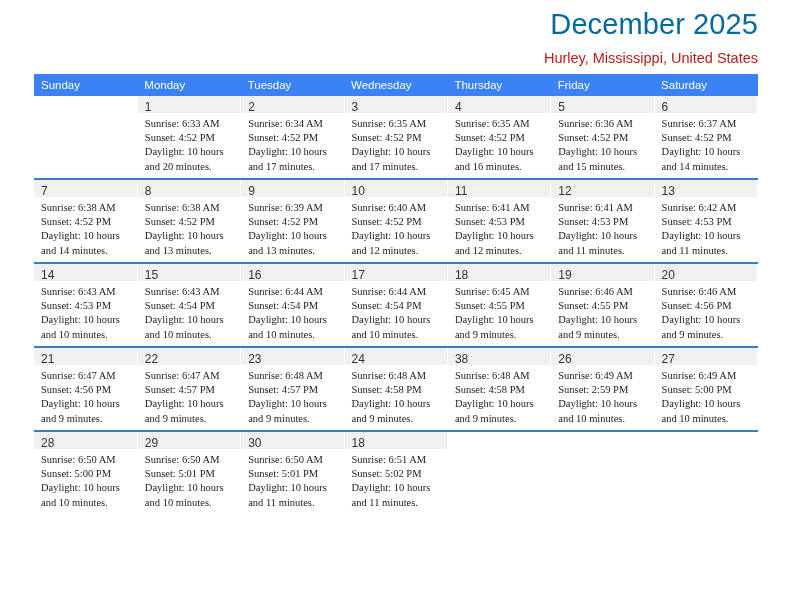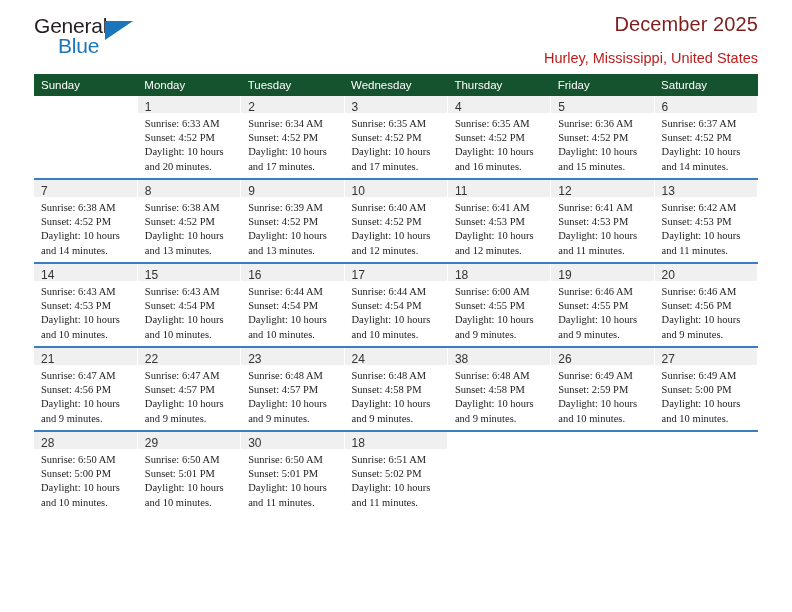--- a/index.html
+++ b/index.html
@@ -64,41 +64,41 @@
     border-left: 28px solid #1b75bb;
     border-bottom: 19px solid transparent;
   }
 
   .title-block {
     text-align: right;
     margin-top: 6px;
     flex: 1 1 auto;
   }
   .month-title {
-    font-size: 20px;
+    font-size: 29px;
     font-weight: normal;
-    color: #7f1d1d;
+    color: #0369a1;
     line-height: 36px;
     letter-spacing: 0.1px;
   }
   .location {
     font-size: 14.5px;
     color: #b91c1c;
     line-height: 20px;
     margin-top: 6px;
   }
 
   
   .calendar {
     width: 100%;
     border-collapse: collapse;
     table-layout: fixed;
   }
   .dow-row th {
-    background: #14532d;
+    background: #3b82f6;
     color: #ffffff;
     font-size: 11.5px;
     font-weight: normal;
     text-align: left;
     padding: 5px 0 5px 7px;
     border: none;
     height: 11px;
   }
   .week-row td {
     vertical-align: top;
@@ -139,25 +139,20 @@
     background: #ffffff;
   }
 </style>
 </head>
 <body>
 
 <div class="page">
 
   <div class="header">
 
-    <div class="logo">
-      <span class="logo-general">General</span>
-      <span class="logo-triangle"></span>
-      <span class="logo-blue">Blue</span>
-    </div>
 
     <div class="title-block">
       <div class="month-title">December 2025</div>
       <div class="location">Hurley, Mississippi, United States</div>
     </div>
 
   </div>
 
   <table class="calendar">
     <thead>
@@ -335,21 +330,21 @@
             <div class="cell-body">
               <div class="cell-line">Sunrise: 6:44 AM</div>
               <div class="cell-line">Sunset: 4:54 PM</div>
               <div class="cell-line">Daylight: 10 hours</div>
               <div class="cell-line">and 10 minutes.</div>
             </div>
           </td>
           <td>
             <div class="daynum-band"><span class="daynum">18</span></div>
             <div class="cell-body">
-              <div class="cell-line">Sunrise: 6:00 AM</div>
+              <div class="cell-line">Sunrise: 6:45 AM</div>
               <div class="cell-line">Sunset: 4:55 PM</div>
               <div class="cell-line">Daylight: 10 hours</div>
               <div class="cell-line">and 9 minutes.</div>
             </div>
           </td>
           <td>
             <div class="daynum-band"><span class="daynum">19</span></div>
             <div class="cell-body">
               <div class="cell-line">Sunrise: 6:46 AM</div>
               <div class="cell-line">Sunset: 4:55 PM</div>

